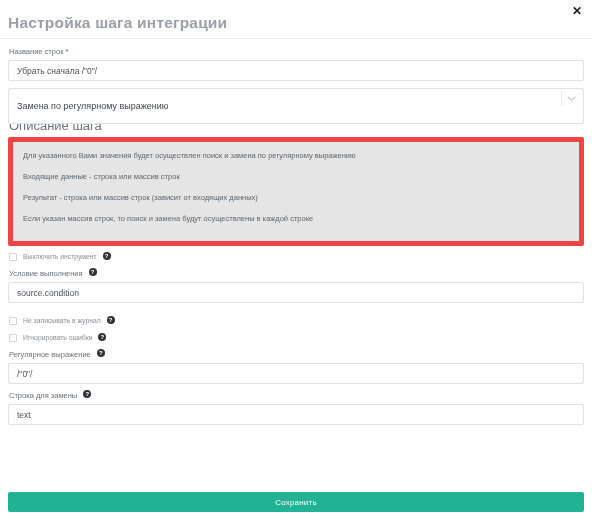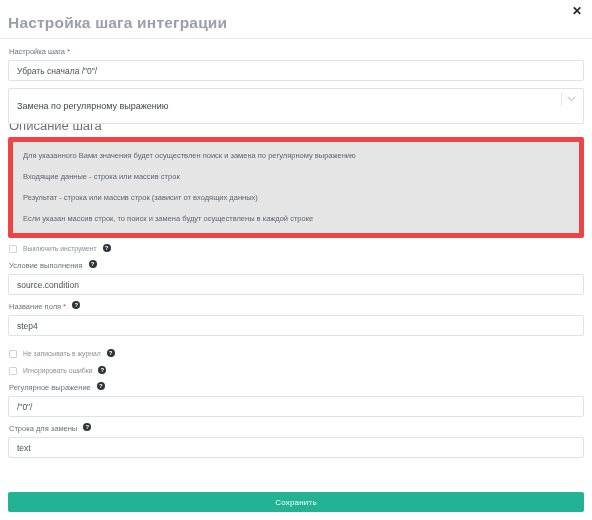--- a/index.html
+++ b/index.html
@@ -158,21 +158,21 @@
     border-radius: 2px;
     padding: 9px 10px 9px 10px;
     box-sizing: border-box;
   }
   .desc-line {
     font-size: 7.5px;
     line-height: 10px;
     color: #5d656c;
     margin: 0 0 11px 0;
   }
-  .desc-line:last-child { margin-bottom: 0; }
+  .desc-line:last-child { margin-bottom: 8px; }
 
   
   .cb-row {
     display: flex;
     align-items: center;
     margin: 0 0 8px 1px;
   }
   .cb-box {
     width: 8px;
     height: 8px;
@@ -246,21 +246,21 @@
 
   <div class="modal-header">
     <button class="close-btn">✕</button>
     <h1 class="modal-title">Настройка шага интеграции</h1>
     <div class="header-rule"></div>
   </div>
 
   <div class="modal-body">
 
     <div class="field">
-      <span class="field-label"><span>Настройка шага</span><span class="req">*</span></span>
+      <span class="field-label"><span>Название строк</span><span class="req">*</span></span>
       <input class="txt-input" type="text" value="Убрать сначала /&quot;0&quot;/" style="">
     </div>
 
     <div class="field">
       <div class="select-wrap">
         <div class="select-box">Замена по регулярному выражению</div>
         <div class="select-divider"></div>
         <div class="select-arrow">
           <svg width="9" height="6" viewBox="0 0 9 6">
               <path d="M1 1l3.5 3.5L8 1" stroke="#c6cbd0" stroke-width="1.1" fill="none" stroke-linecap="round"></path>
@@ -288,27 +288,20 @@
     </div>
 
     <div class="field">
       <div class="label-row">
         <span class="field-label">Условие выполнения</span>
         <span class="help-icon">?</span>
       </div>
       <input class="txt-input" type="text" value="source.condition" style="">
     </div>
 
-    <div class="field">
-      <div class="label-row">
-        <span class="field-label"><span>Название поля</span><span class="req">*</span></span>
-        <span class="help-icon">?</span>
-      </div>
-      <input class="txt-input" type="text" value="step4" style="">
-    </div>
 
     <div class="spacer-sm"></div>
 
     <div class="cb-row">
       <span class="cb-box"></span>
       <span class="cb-label">Не записывать в журнал</span>
       <span class="help-icon">?</span>
     </div>
 
     <div class="cb-row">

